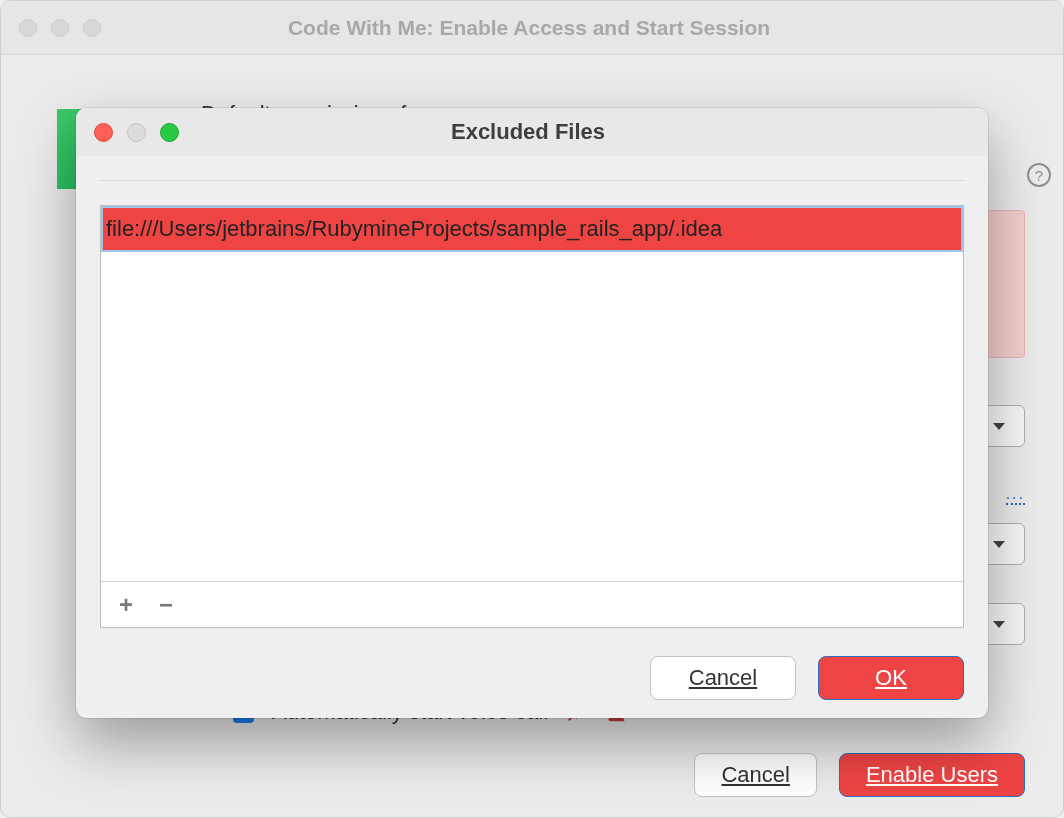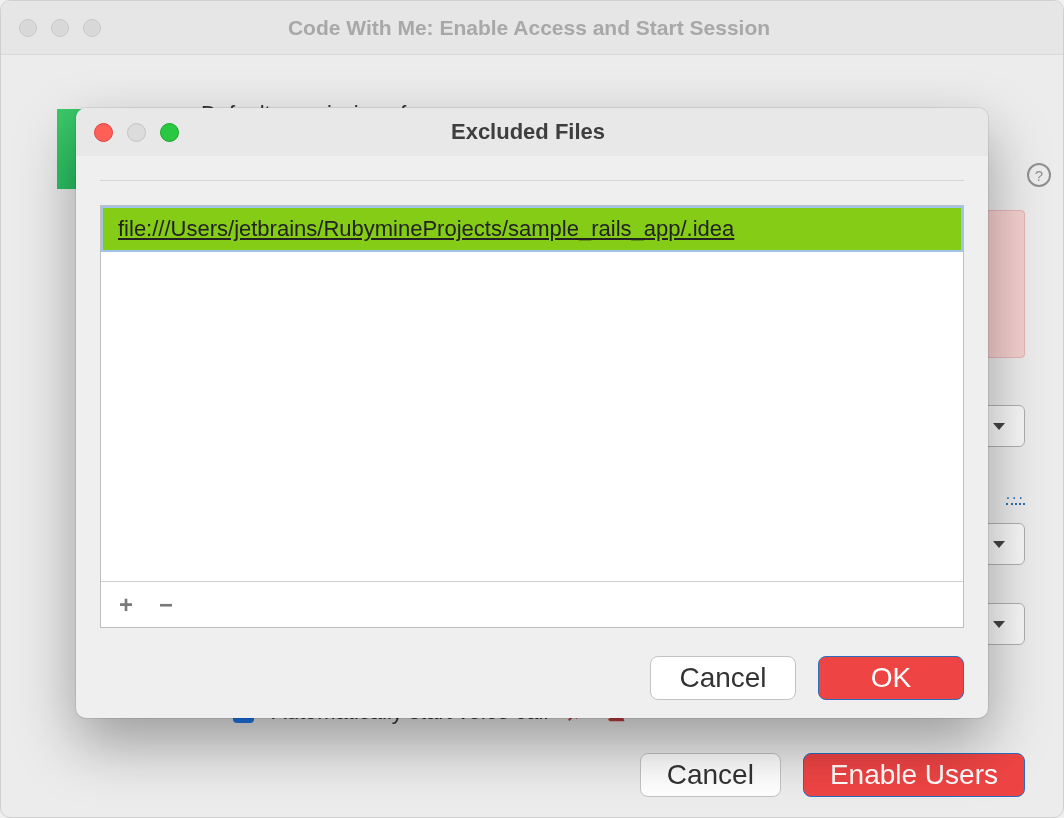--- a/index.html
+++ b/index.html
@@ -167,25 +167,26 @@
       position: absolute;
       right: 38px;
       bottom: 20px;
       display: flex;
       gap: 22px;
     }
     .btn {
       height: 44px;
       border-radius: 8px;
       padding: 0 26px;
-      font-size: 28px;
+      font-size: 22px;
       display: flex;
       align-items: center;
       justify-content: center;
       cursor: pointer;
+      text-decoration: underline;
     }
     .btn-default {
       background: #fff;
       border: 1px solid #c3c3c3;
       color: #333;
     }
     .btn-primary {
       background: #ef4444;
       border: 1px solid #2a6ec0;
       color: #fff;
@@ -248,26 +249,25 @@
       flex: 1;
       background: #fff;
       border: 1px solid #bfbfbf;
       display: flex;
       flex-direction: column;
     }
     .list-area {
       flex: 1;
     }
     .list-row {
-      padding: 8px 15px;
+      padding: 8px 3px;
       font-size: 22px;
       color: #222;
       border: 2px solid #a0c3ea;
-      background: #84cc16;
-      text-decoration: underline;
+      background: #ef4444;
     }
     .list-toolbar {
       height: 46px;
       border-top: 1px solid #d0d0d0;
       display: flex;
       align-items: center;
       gap: 26px;
       padding-left: 18px;
       background: #fff;
     }

